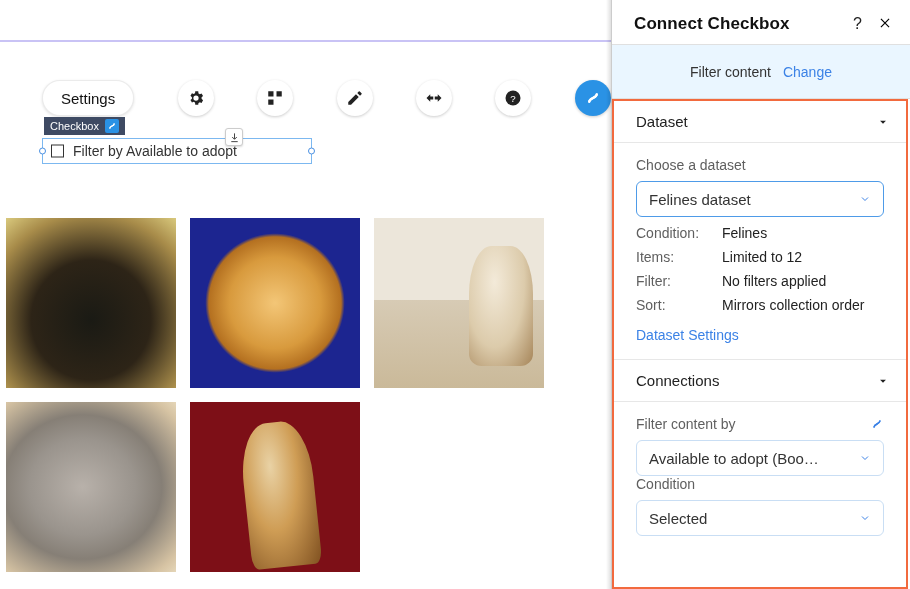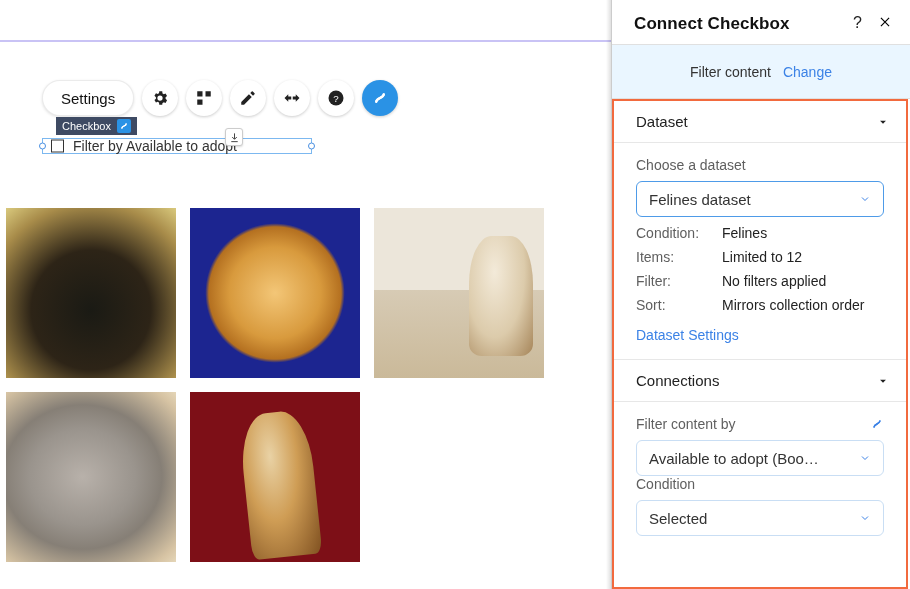--- a/index.html
+++ b/index.html
@@ -3,31 +3,31 @@
 <meta charset="utf-8">
 <style>
   * { box-sizing: border-box; margin: 0; padding: 0; }
   body { font-family: -apple-system, "Helvetica Neue", Arial, sans-serif; font-size: 14px; color: #333; background: #fff; width: 910px; height: 589px; overflow: hidden; }
 
   .app { display: flex; width: 910px; height: 589px; position: relative; }
   .canvas { flex: 1; position: relative; background: #fff; border-right: 1px solid #ccc; }
   .canvas-inner { padding-top: 42px; }
   .canvas-line { position: absolute; left: 0; right: 0; top: 40px; height: 2px; background: #c9c3f5; }
 
-  .toolbar { display: flex; gap: 8px; align-items: center; margin-left: 42px; margin-top: 38px; }
+  .toolbar { display: flex; gap: 8px; align-items: center; margin-left: 42px; margin-top: 38px; justify-content: space-between; }
   .pill-btn { background: #fff; border: 1px solid rgba(0,0,0,0.08); border-radius: 18px; height: 36px; padding: 0 18px; display: flex; align-items: center; font-size: 15px; color: #111; box-shadow: 0 1px 3px rgba(0,0,0,.12); cursor: pointer; }
   .circ-btn { background: #fff; border: none; width: 36px; height: 36px; border-radius: 50%; display: flex; align-items: center; justify-content: center; box-shadow: 0 1px 3px rgba(0,0,0,.2); cursor: pointer; color: #222; }
   .circ-btn.active { background: #2a92e5; color: #fff; }
   .circ-btn svg { width: 18px; height: 18px; }
 
   .checkbox-widget { position: relative; margin-left: 42px; margin-top: 22px; width: 270px; }
-  .cw-tag { position: absolute; top: -21px; left: 14px; background: #3e4a63; color: #fff; font-size: 11px; padding: 2px 6px 2px 6px; display: flex; align-items: center; gap: 6px; }
+  .cw-tag { position: absolute; top: -21px; left: 2px; background: #3e4a63; color: #fff; font-size: 11px; padding: 2px 6px 2px 6px; display: flex; align-items: center; gap: 6px; }
   .cw-tag .swap-icon { width: 14px; height: 14px; background: #2a92e5; display: inline-flex; align-items: center; justify-content: center; border-radius: 2px; }
   .cw-tag .swap-icon svg { width: 10px; height: 10px; color:#fff; }
-  .cw-box { border: 1px solid #7cb8f0; background: #fff; height: 16px; display: flex; align-items: center; padding-left: 30px; font-size: 14px; position: relative; }
+  .cw-box { border: 1px solid #7cb8f0; background: #fff; height: 26px; display: flex; align-items: center; padding-left: 30px; font-size: 14px; position: relative; }
   .cw-checkbox-square { position: absolute; left:8px; top:50%; transform:translateY(-50%); width:13px; height:13px; border:1px solid #333; background:#fff; }
   .handle { position:absolute; width:7px; height:7px; background:#fff; border:1px solid #4a90e2; border-radius:50%; }
   .h-l { left:-4px; top:50%; transform:translateY(-50%); } .h-r { right:-4px; top:50%; transform:translateY(-50%); }
   .dl-badge { position:absolute; right:68px; top:-11px; width:18px; height:18px; background:#fff; border:1px solid #ccc; border-radius:3px; display:flex; align-items:center; justify-content:center; box-shadow:0 1px 2px rgba(0,0,0,.15); }
   .dl-badge svg { width:11px; height:11px; }
 
   .gallery { margin-left: 6px; margin-top: 54px; display:flex; flex-wrap:wrap; gap:14px; width: 560px; }
   .tile { width:170px; height:170px; }
   
   .tile1 { background: radial-gradient(circle at 50% 60%, #1a1a14 0%, #2d2417 45%, #a88c4a 80%, #d9c97d 100%); }
@@ -35,21 +35,21 @@
   .tile3 { background: linear-gradient(to bottom, #ece6da 0%, #ece6da 48%, #d7cbb5 48%, #cab999 100%); position:relative; }
   .tile3::after { content:""; position:absolute; left:95px; top:28px; width:64px; height:120px; background: radial-gradient(ellipse at 40% 30%, #f3ead9 0%, #dccbab 55%, #a58458 100%); border-radius: 35% 35% 20% 20% / 40% 40% 10% 10%; }
   .tile4 { background: radial-gradient(ellipse at 45% 50%, #b8b1aa 0%, #9a948d 40%, #867f76 60%, #d6c3a3 90%, #e5d6b8 100%); }
   .tile5 { background: #7d0f17; position:relative; }
   .tile5::after { content:""; position:absolute; left:55px; top:20px; width:70px; height:145px; background: radial-gradient(ellipse at 40% 30%, #e9d2a5 0%, #cf9d55 45%, #7e4f1f 100%); border-radius: 40% 40% 10% 10%; transform: rotate(-6deg); }
 
   .side-scroll-shadow { position:absolute; top:0; bottom:0; right:0; width:5px; background: linear-gradient(to right, rgba(0,0,0,0), rgba(0,0,0,.12)); }
 
   
   .panel { width: 298px; background:#fff; display:flex; flex-direction:column; }
-  .panel-head { display:flex; align-items:flex-start; justify-content: space-between; padding: 14px 18px 10px 22px; }
+  .panel-head { display:flex; align-items:center; justify-content: space-between; padding: 14px 18px 10px 22px; }
   .panel-head h2 { font-size:17px; font-weight:700; color:#111; letter-spacing:.1px; }
   .panel-head .icons { display:flex; gap:16px; align-items:center; color:#222; }
   .panel-head .icons span, .panel-head .icons svg { cursor:pointer; }
   .head-help { font-size:16px; font-weight:400; }
 
   .fc-banner { background:#eaf6ff; height:55px; display:flex; align-items:center; justify-content:center; gap:12px; font-size:14px; border-top:1px solid #e0e0e0; border-bottom:1px solid #e0e0e0; }
   .fc-change { color:#3b82e6; cursor:pointer; }
 
   .panel-highlight { border:2px solid #f26a3e; border-top-width:2px; flex:1; display:flex; flex-direction:column; margin-right:2px; }
 

